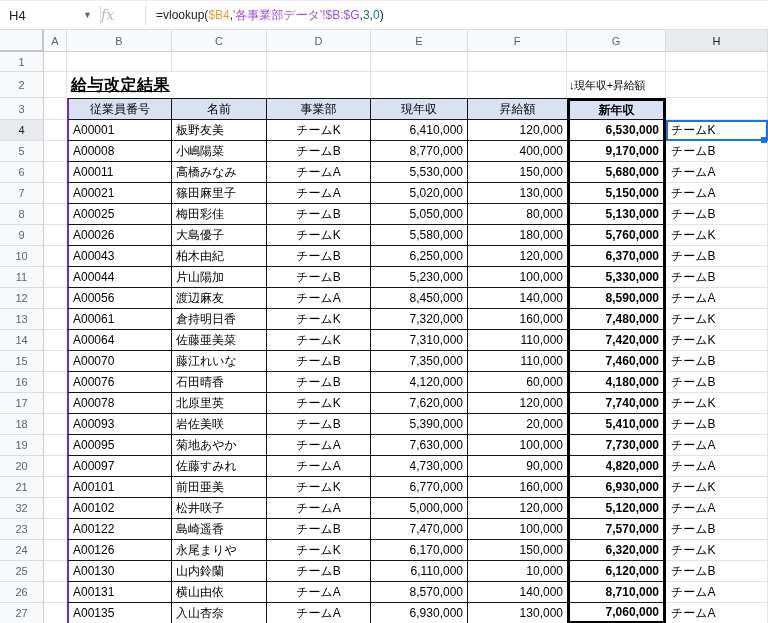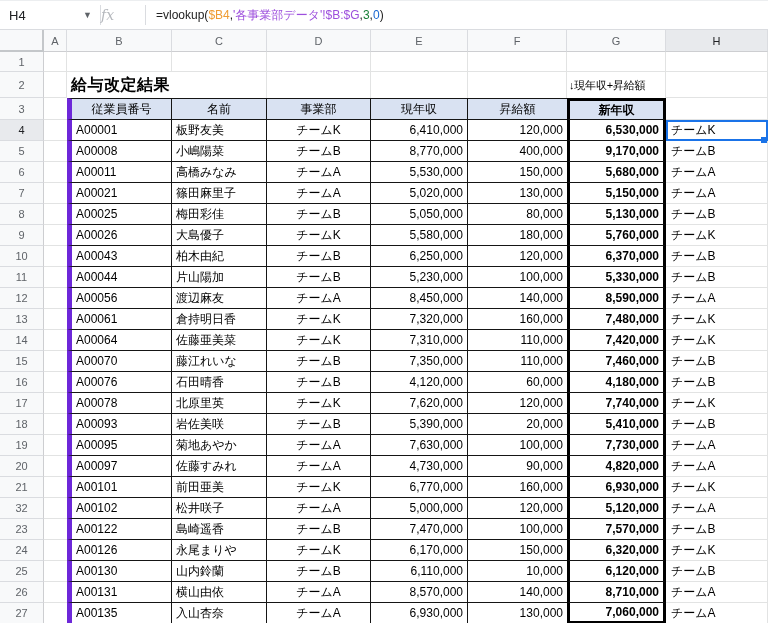--- a/index.html
+++ b/index.html
@@ -53,21 +53,21 @@
     background:#fff;border-right:1px solid #e2e3e3;border-bottom:1px solid #e2e3e3;
     font-size:12px;color:#000;display:flex;align-items:center;
     padding:0 4px;white-space:nowrap;overflow:hidden;cursor:cell;
   }
   .tc{
     background:#fff;border-right:1px solid #151515;border-bottom:1px solid #151515;
     font-size:12px;color:#000;display:flex;align-items:center;
     padding:0 4px;white-space:nowrap;overflow:hidden;cursor:cell;
   }
   .tt{border-top:1px solid #151515;}
-  .tl{border-left:5px solid #6d28d9;}
+  .tl{border-left:2px solid #6d28d9;}
   .gc{border-left:3px solid #000;border-right:3px solid #000;}
   .gt{border-top:3px solid #000;}
   .gbot{border-bottom:3px solid #000;}
   .nb{border-bottom:none;}
   .nr{border-right:none;}
   .nr2{border-right:none;}
   .b{font-weight:bold;}
   .th{background:#d9e2f2;justify-content:center;}
   .lft{justify-content:flex-start;}
   .ctr{justify-content:center;}
@@ -117,21 +117,21 @@
         <div class="c"></div>
         <div class="c"></div>
         <div class="c"></div>
         <div class="c"></div>
         <div class="c"></div>
         <div class="c"></div>
         <div class="c"></div>
         <div class="c"></div>
         <div class="rh">2</div>
         <div class="c"></div>
-        <div class="c title nb" style="grid-column: span 2;">給与改定結果</div>
+        <div class="c title nb" style="grid-column: span 2; text-decoration: underline;">給与改定結果</div>
         <div class="c nb"></div>
         <div class="c nb"></div>
         <div class="c nb"></div>
         <div class="c ann nb">↓現年収+昇給額</div>
         <div class="c"></div>
         <div class="rh">3</div>
         <div class="c nr"></div>
         <div class="tc th tt tl">従業員番号</div>
         <div class="tc th tt">名前</div>
         <div class="tc th tt">事業部</div>

